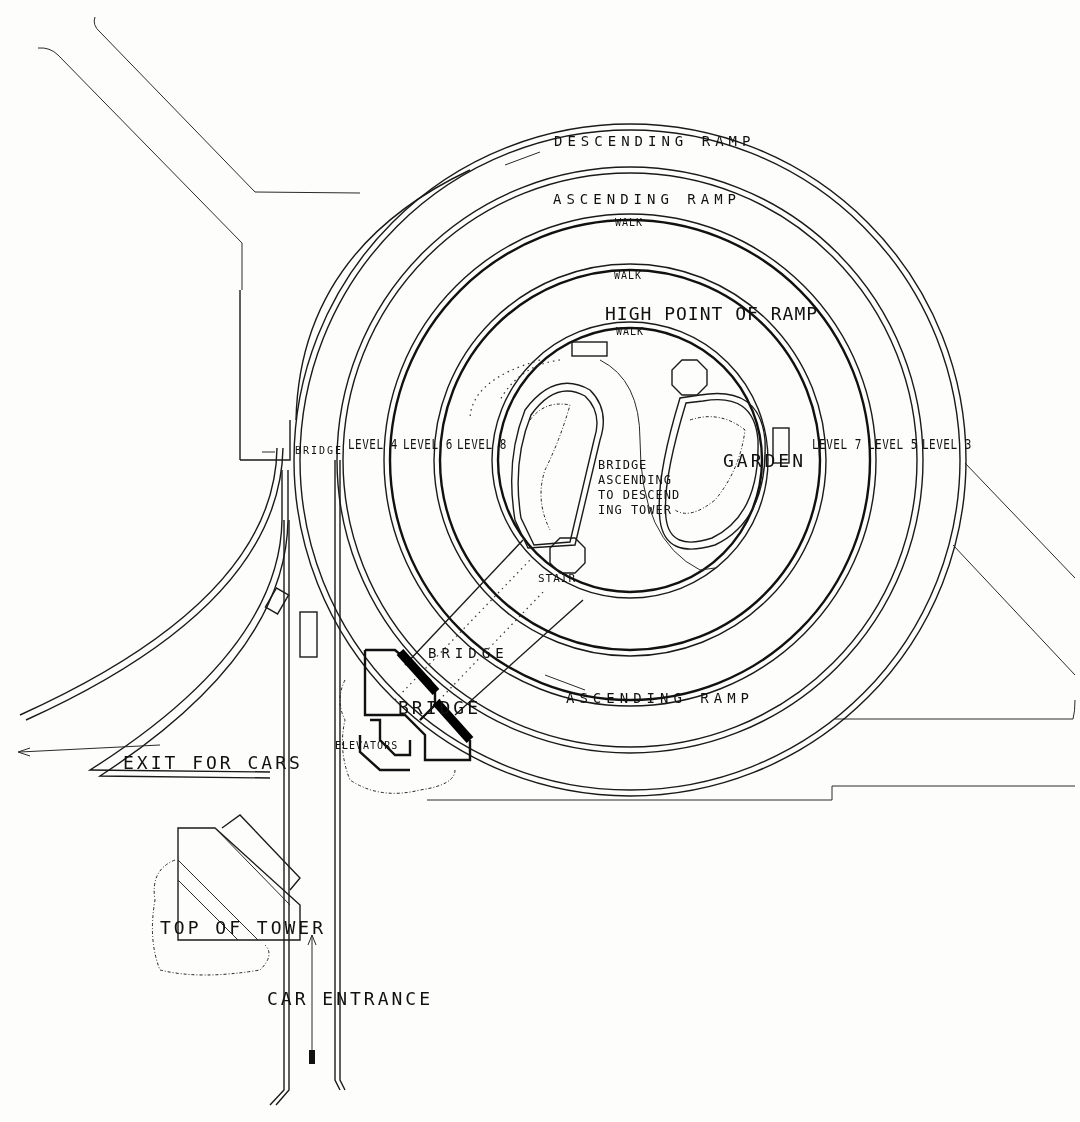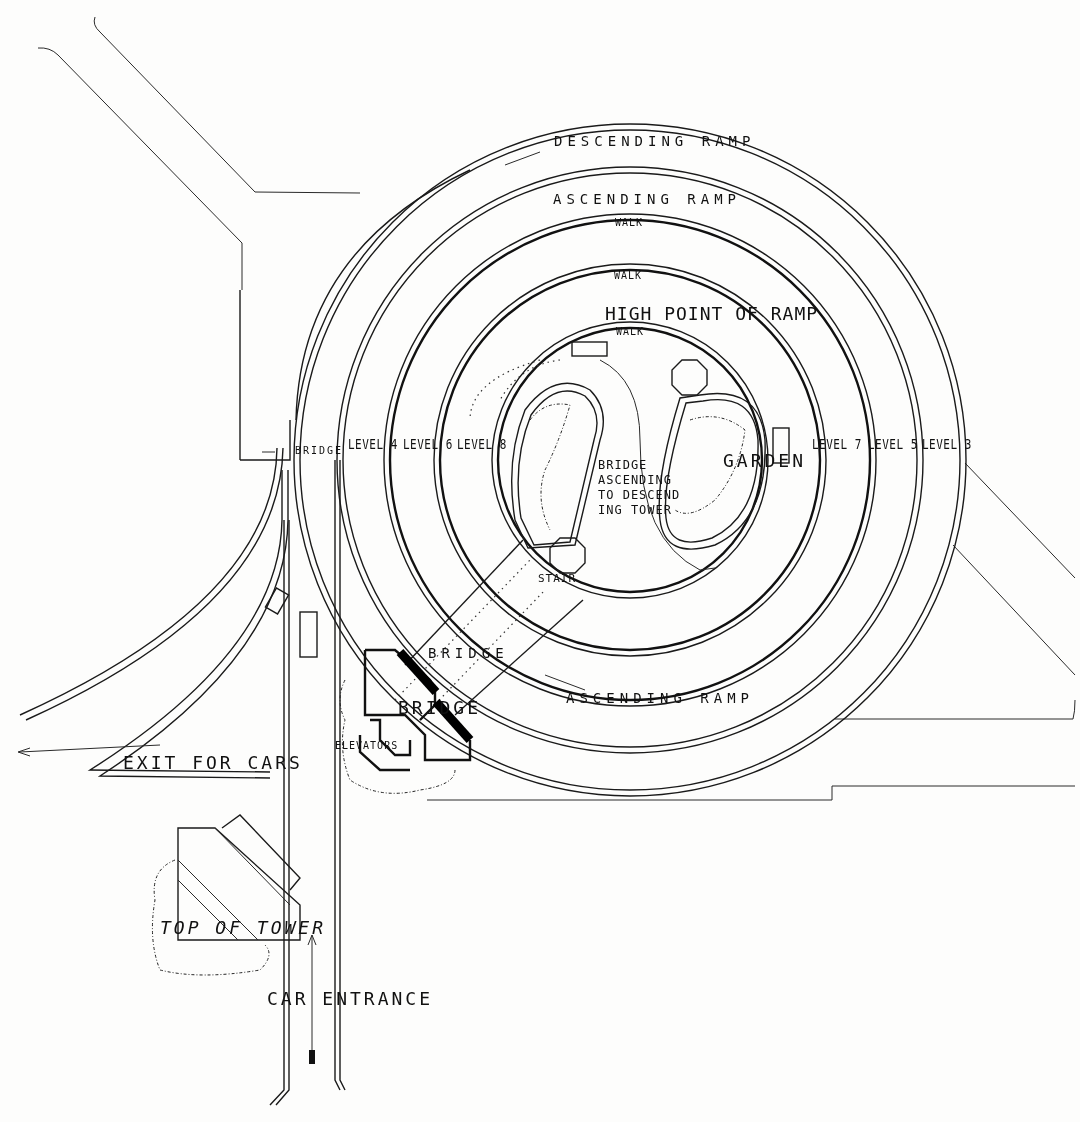--- a/index.html
+++ b/index.html
@@ -150,15 +150,15 @@
 
   <div class="lbl md" style="left:675px; top:450px;">GARDEN</div>
   <div class="lbl sm" style="left:538px; top:572px; font-size:11px;">STAIR</div>
 
   <div class="lbl" style="left:428px; top:645px;">BRIDGE</div>
   <div class="lbl" style="left:566px; top:690px;">ASCENDING RAMP</div>
   <div class="lbl md" style="left:350px; top:697px;">BRIDGE</div>
   <div class="lbl sm" style="left:335px; top:740px; font-size:10px;">ELEVATORS</div>
 
   <div class="lbl md" style="left:47px; top:752px;margin-left:28px;">EXIT FOR CARS</div>
-  <div class="lbl md" style="left:112px; top:917px;font-style:italic;">TOP OF TOWER</div>
+  <div class="lbl md" style="left:112px; top:917px;">TOP OF TOWER</div>
   <div class="lbl md" style="left:219px; top:988px;">CAR ENTRANCE</div>
 </div>
 
 </body></html>

